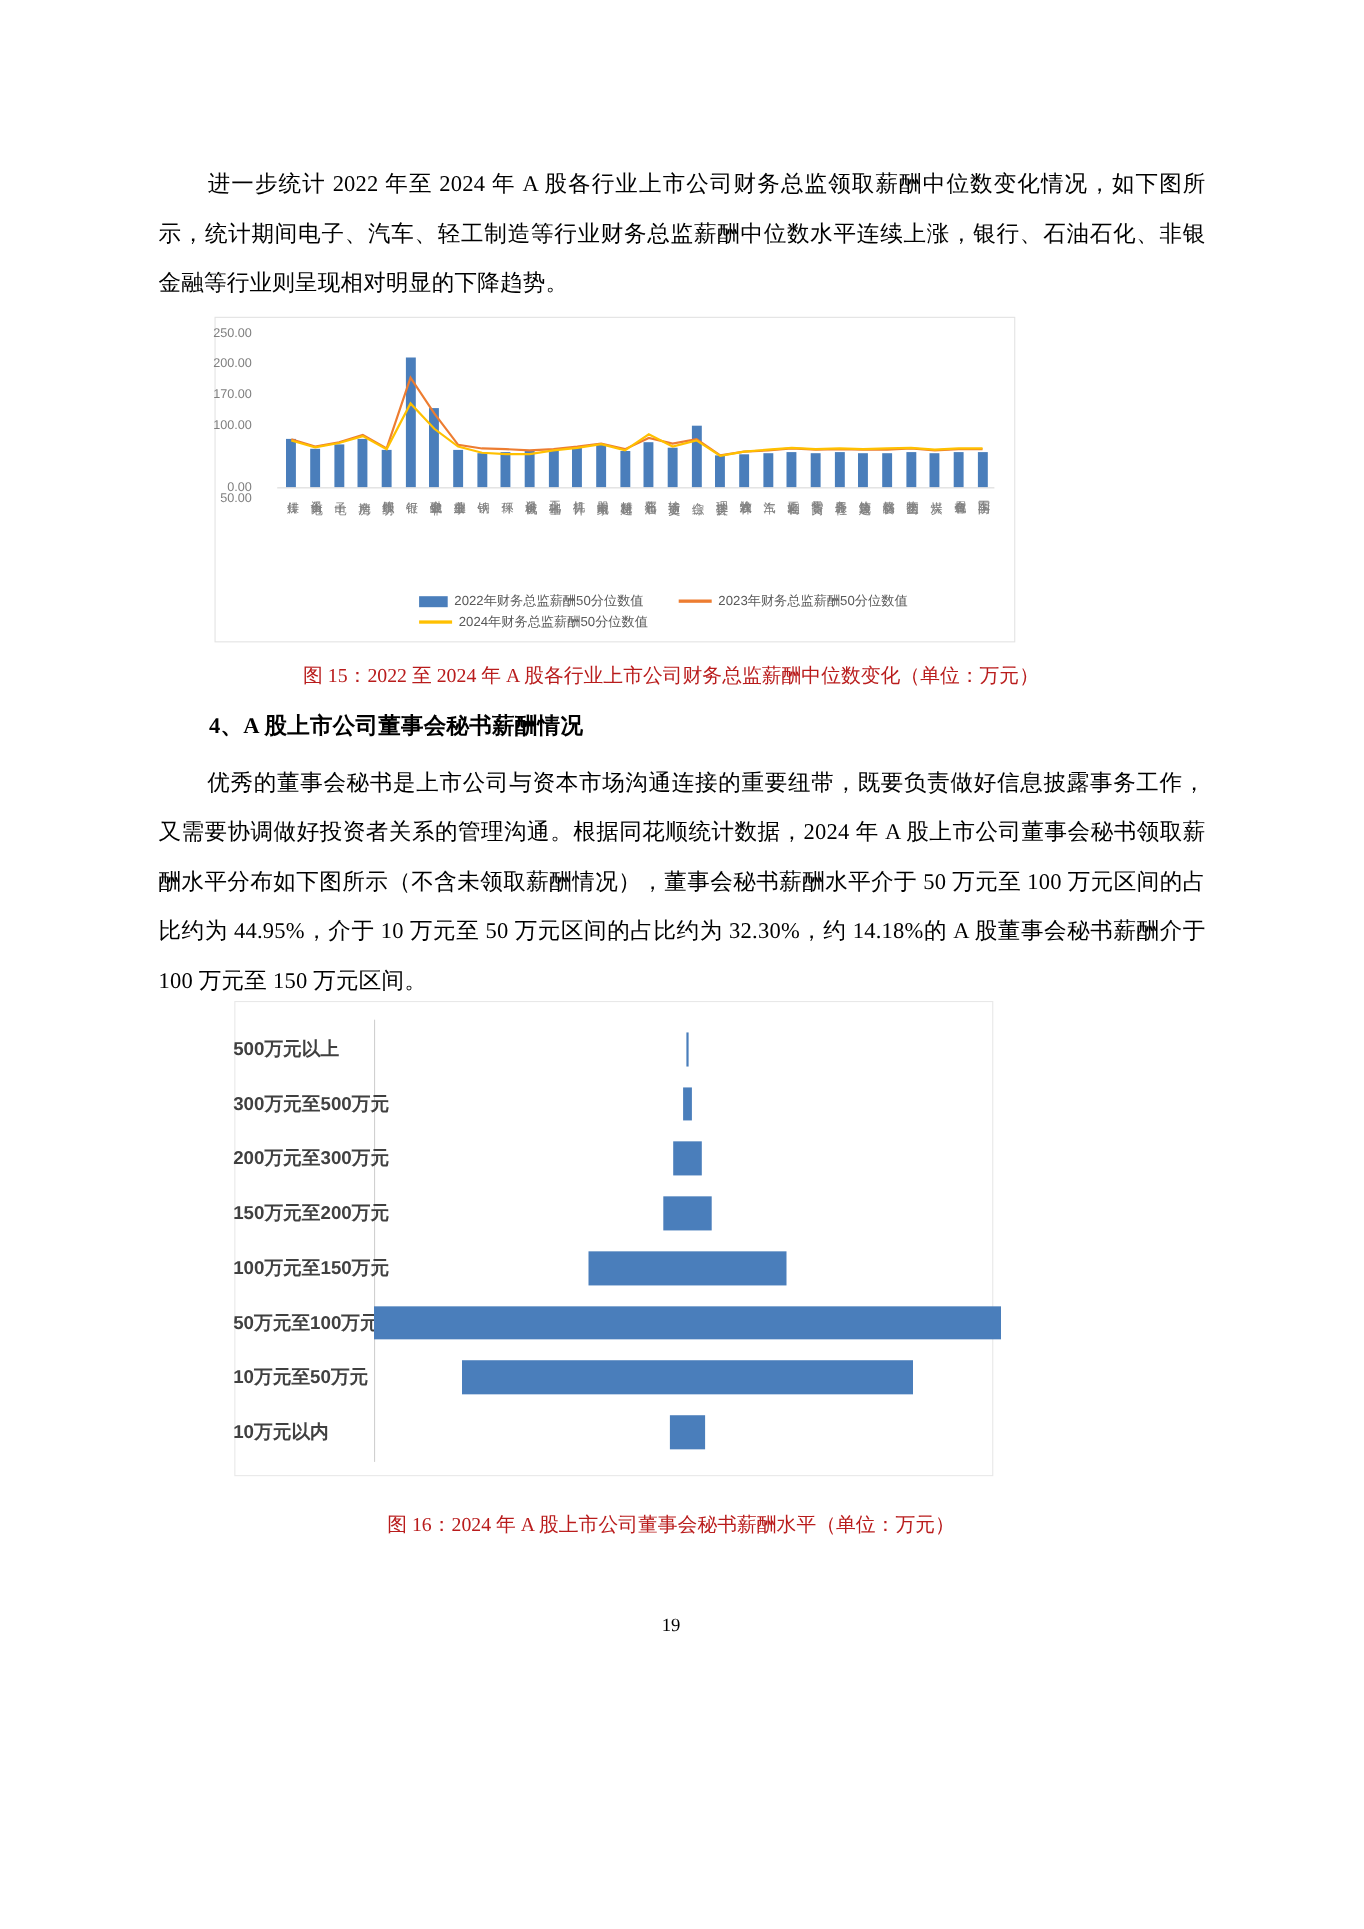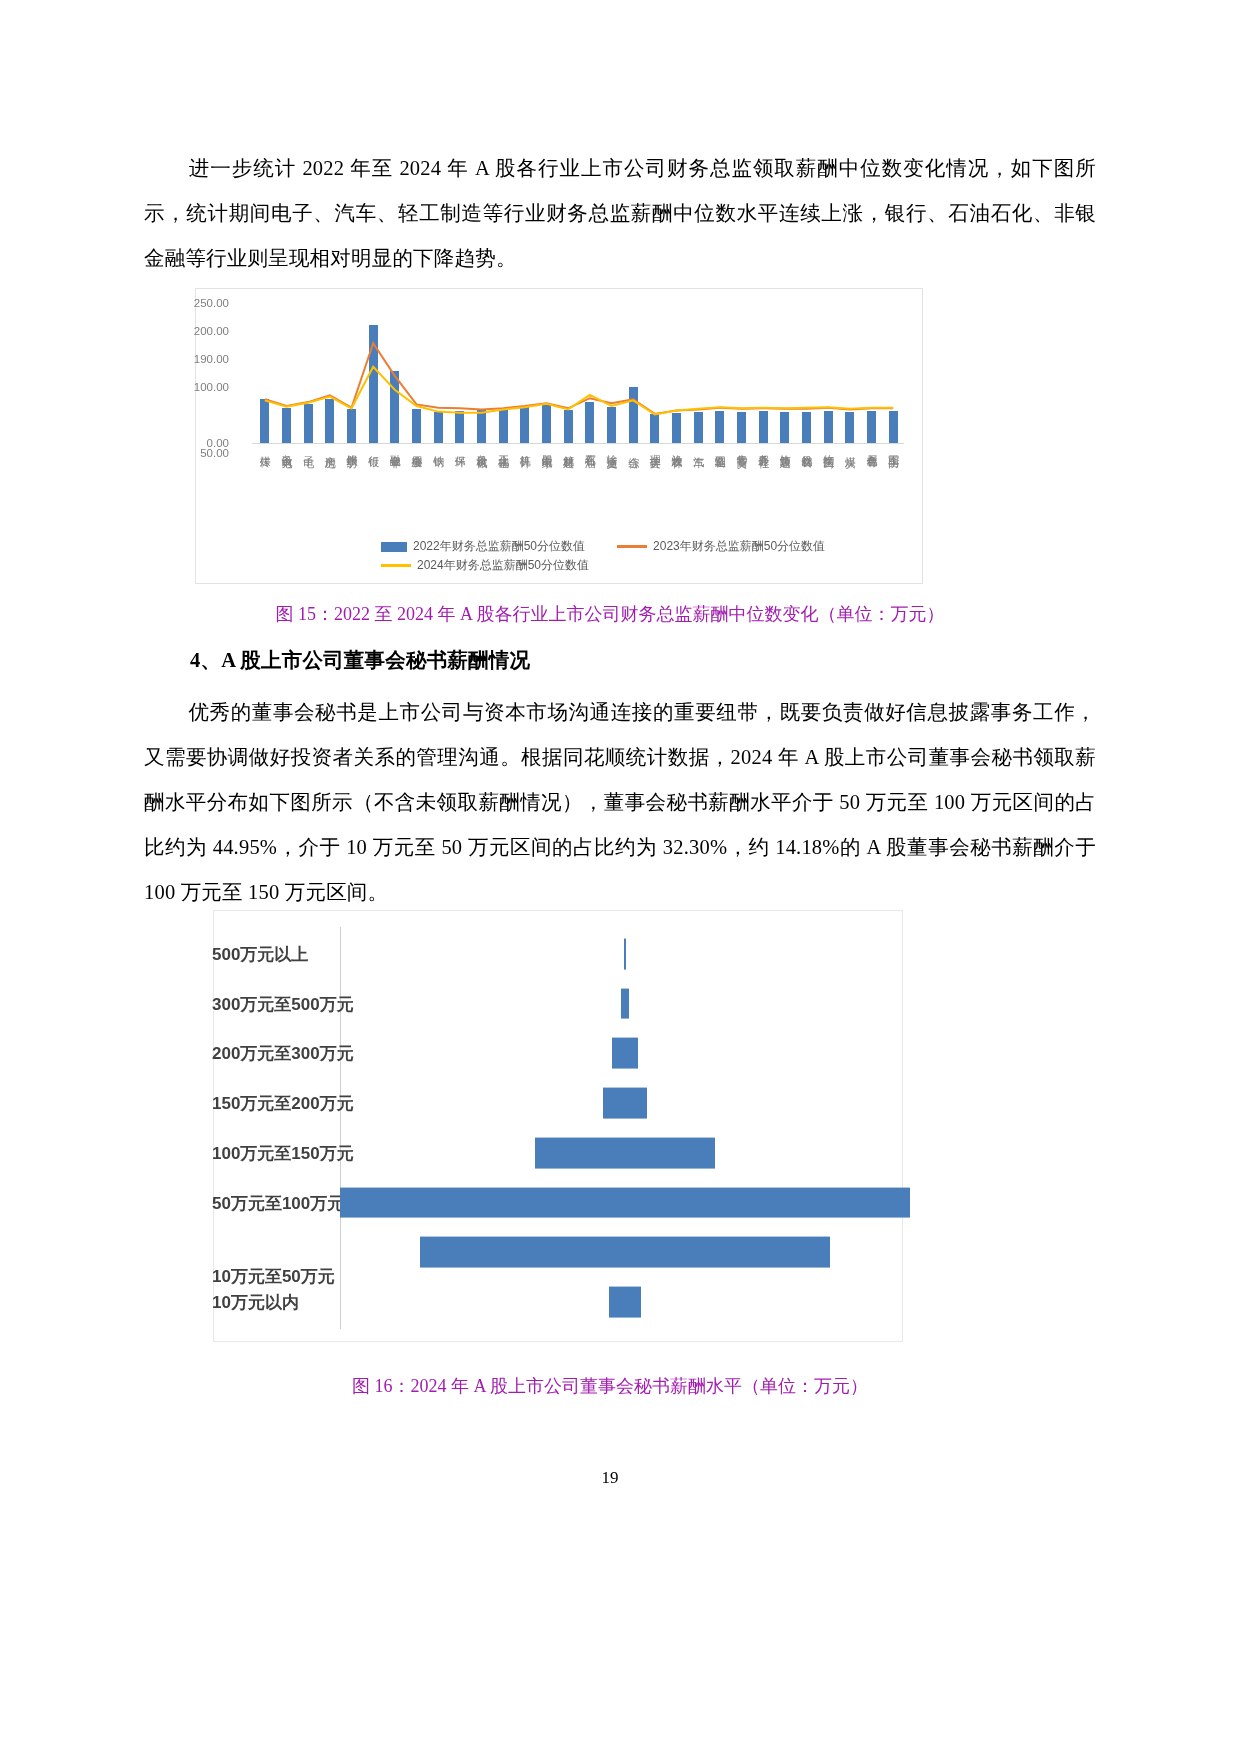--- a/index.html
+++ b/index.html
@@ -35,21 +35,21 @@
     line-height: 45px;
     font-weight: bold;
     color: #000000;
     letter-spacing: 0.2px;
   }
 
   .caption {
     position: absolute;
     font-size: 18px;
     line-height: 28px;
-    color: #a21caf;
+    color: #b91c1c;
     text-align: center;
     width: 100%;
     left: 0;
   }
 
   .pageno {
     position: absolute;
     left: 0;
     width: 100%;
     text-align: center;
@@ -191,21 +191,21 @@
   <div class="para" style="left:144px; top:146px; width:952px;">
     <span class="ind"></span><span>进一步统计 2022 年至 2024 年 A 股各行业上市公司财务总监领取薪酬中位数变化情况，如下图所示，统计期间电子、汽车、轻工制造等行业财务总监薪酬中位数水平连续上涨，银行、石油石化、非银金融等行业则呈现相对明显的下降趋势。</span>
   </div>
 
   <div class="chart1-box">
 
     <div class="c1-ylabels">
         <span style="top: 148px;">0.00</span>
         <span style="top: 120px; margin-top: 38px;">50.00</span>
         <span style="top: 92px;">100.00</span>
-        <span style="top: 64px;">190.00</span>
+        <span style="top: 64px;">170.00</span>
         <span style="top: 36px;">200.00</span>
         <span style="top: 8px;">250.00</span>
       </div>
     <div class="c1-plot">
       <div class="c1-bars">
           <div class="c1-bar" style="left: 6.28333px; width: 9.1px; height: 43.68px;"></div>
           <div class="c1-bar" style="left: 27.95px; width: 9.1px; height: 35.28px;"></div>
           <div class="c1-bar" style="left: 49.6167px; width: 9.1px; height: 39.2px;"></div>
           <div class="c1-bar" style="left: 71.2833px; width: 9.1px; height: 44.24px;"></div>
           <div class="c1-bar" style="left: 92.95px; width: 9.1px; height: 33.6px;"></div>
@@ -328,21 +328,21 @@
           </div>
           <div class="c2-row" style="top: 217px; height: 49.75px;">
             <div class="c2-label" style="left: -2px; right: auto;">100万元至150万元</div>
             <div class="c2-bar" style="left: 321.093px; width: 179.813px; height: 30.845px;"></div>
           </div>
           <div class="c2-row" style="top: 266.75px; height: 49.75px;">
             <div class="c2-label" style="left: -2px; right: auto;">50万元至100万元</div>
             <div class="c2-bar" style="left: 126px; width: 570px; height: 30.845px;"></div>
           </div>
           <div class="c2-row" style="top: 316.5px; height: 49.75px;">
-            <div class="c2-label" style="left: -2px; right: auto; margin-top: 24px;">10万元至50万元</div>
+            <div class="c2-label" style="left: -2px; right: auto;">10万元至50万元</div>
             <div class="c2-bar" style="left: 206.206px; width: 409.588px; height: 30.845px;"></div>
           </div>
           <div class="c2-row" style="top: 366.25px; height: 49.75px;">
             <div class="c2-label" style="left: -2px; right: auto;">10万元以内</div>
             <div class="c2-bar" style="left: 395.149px; width: 31.7019px; height: 30.845px;"></div>
           </div>
         </div>
     </div>
   </div>
 

